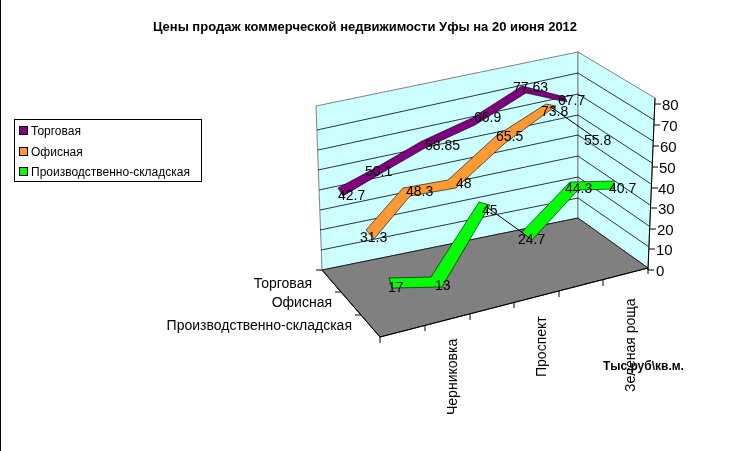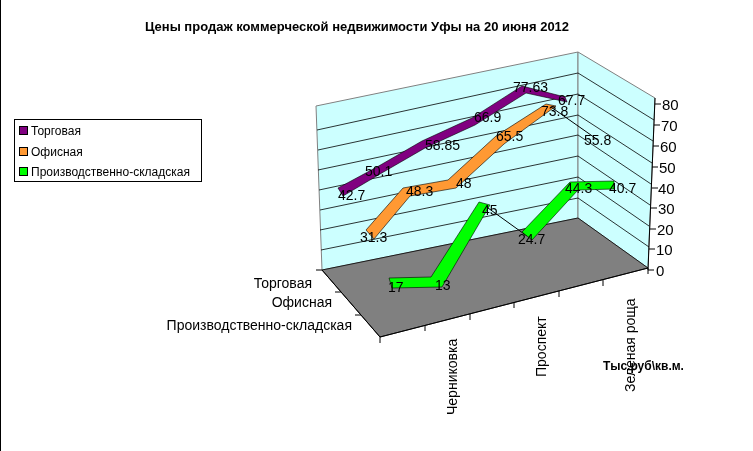--- a/index.html
+++ b/index.html
@@ -1,18 +1,18 @@
 <!DOCTYPE html>
 <html><head>
 <meta charset="utf-8">
 <style>
   html,body{margin:0;padding:0;}
   body{width:753px;height:451px;background:#ffffff;position:relative;overflow:hidden;font-family:"Liberation Sans",sans-serif;}
   .frame{position:absolute;left:0;top:0;width:1px;height:451px;background:#000;}
-  .title{position:absolute;left:4px;width:692px;top:19px;text-align:center;font-weight:bold;font-size:13px;color:#000;padding-left:14px;box-sizing:border-box;}
+  .title{position:absolute;left:12px;width:692px;top:19px;text-align:center;font-weight:bold;font-size:13px;color:#000;padding-left:14px;box-sizing:border-box;}
   .legend{position:absolute;left:14px;top:119px;width:188px;height:63px;border:1px solid #000;background:#fff;box-sizing:border-box;font-size:12px;}
   .legend-item{position:absolute;left:4px;height:14px;line-height:14px;white-space:nowrap;}
   .legend-swatch{display:inline-block;width:7px;height:7px;border:1px solid #000;margin-right:3px;vertical-align:middle;position:relative;top:-1px;}
   svg{position:absolute;left:0;top:0;}
   .lbl{font-family:"Liberation Sans",sans-serif;}
 </style>
 </head>
 <body>
 
 <div class="frame"></div>

